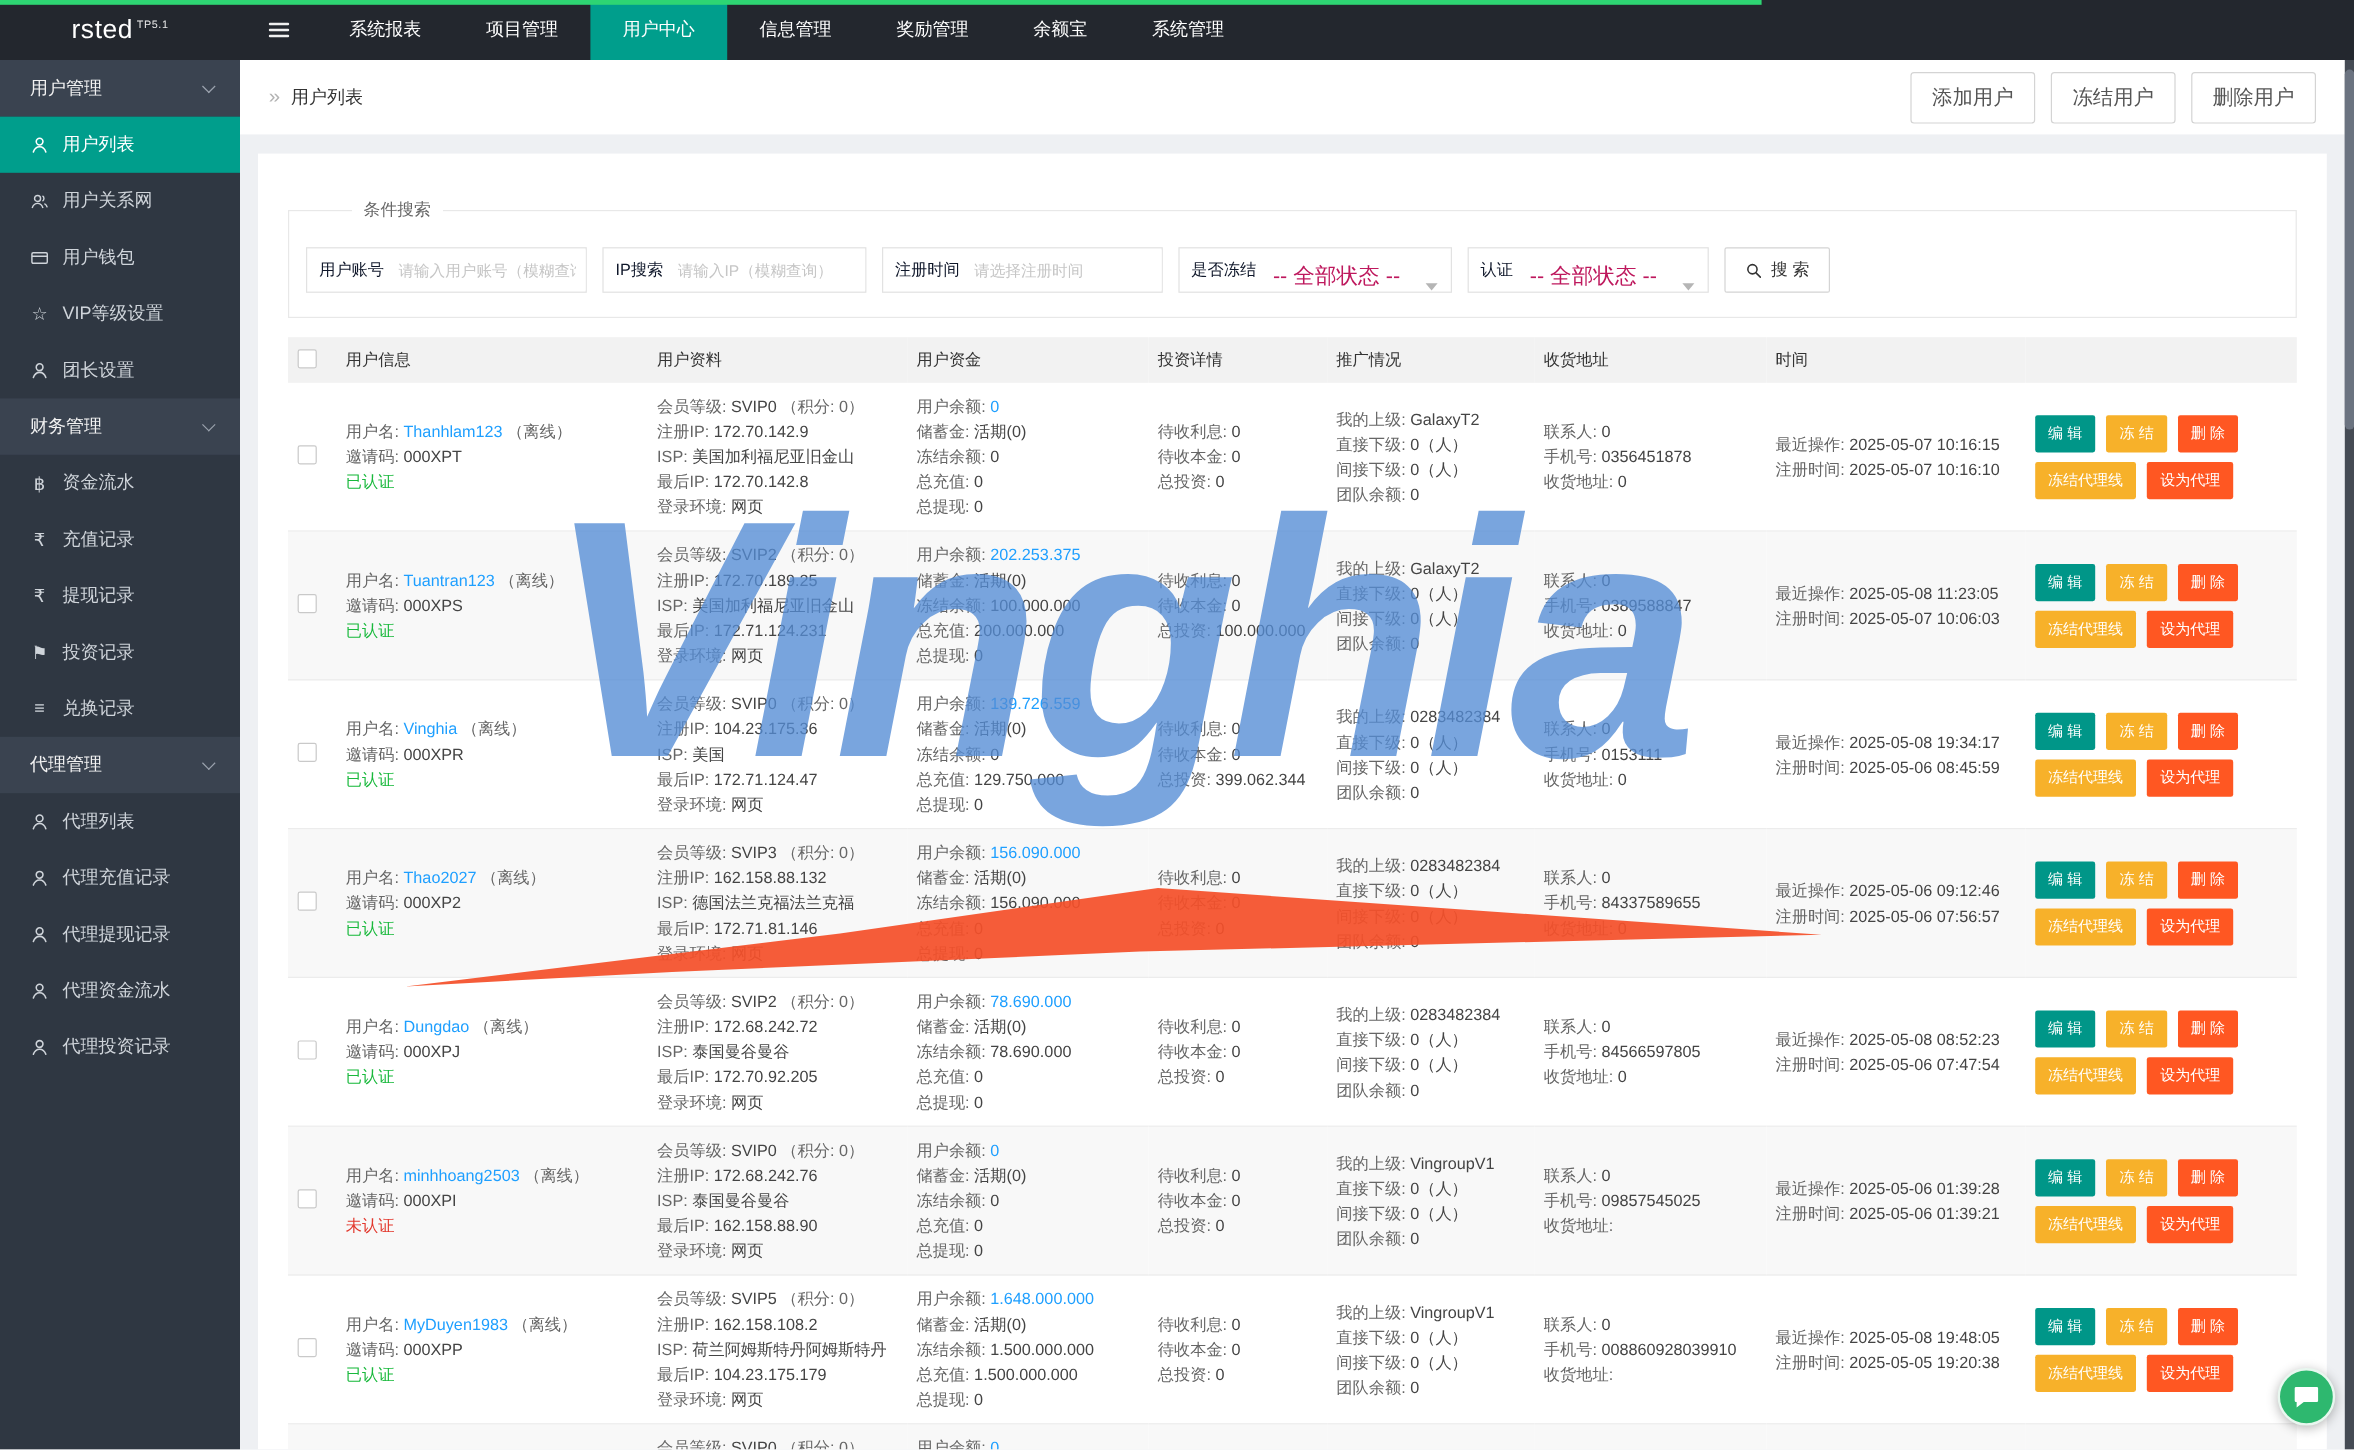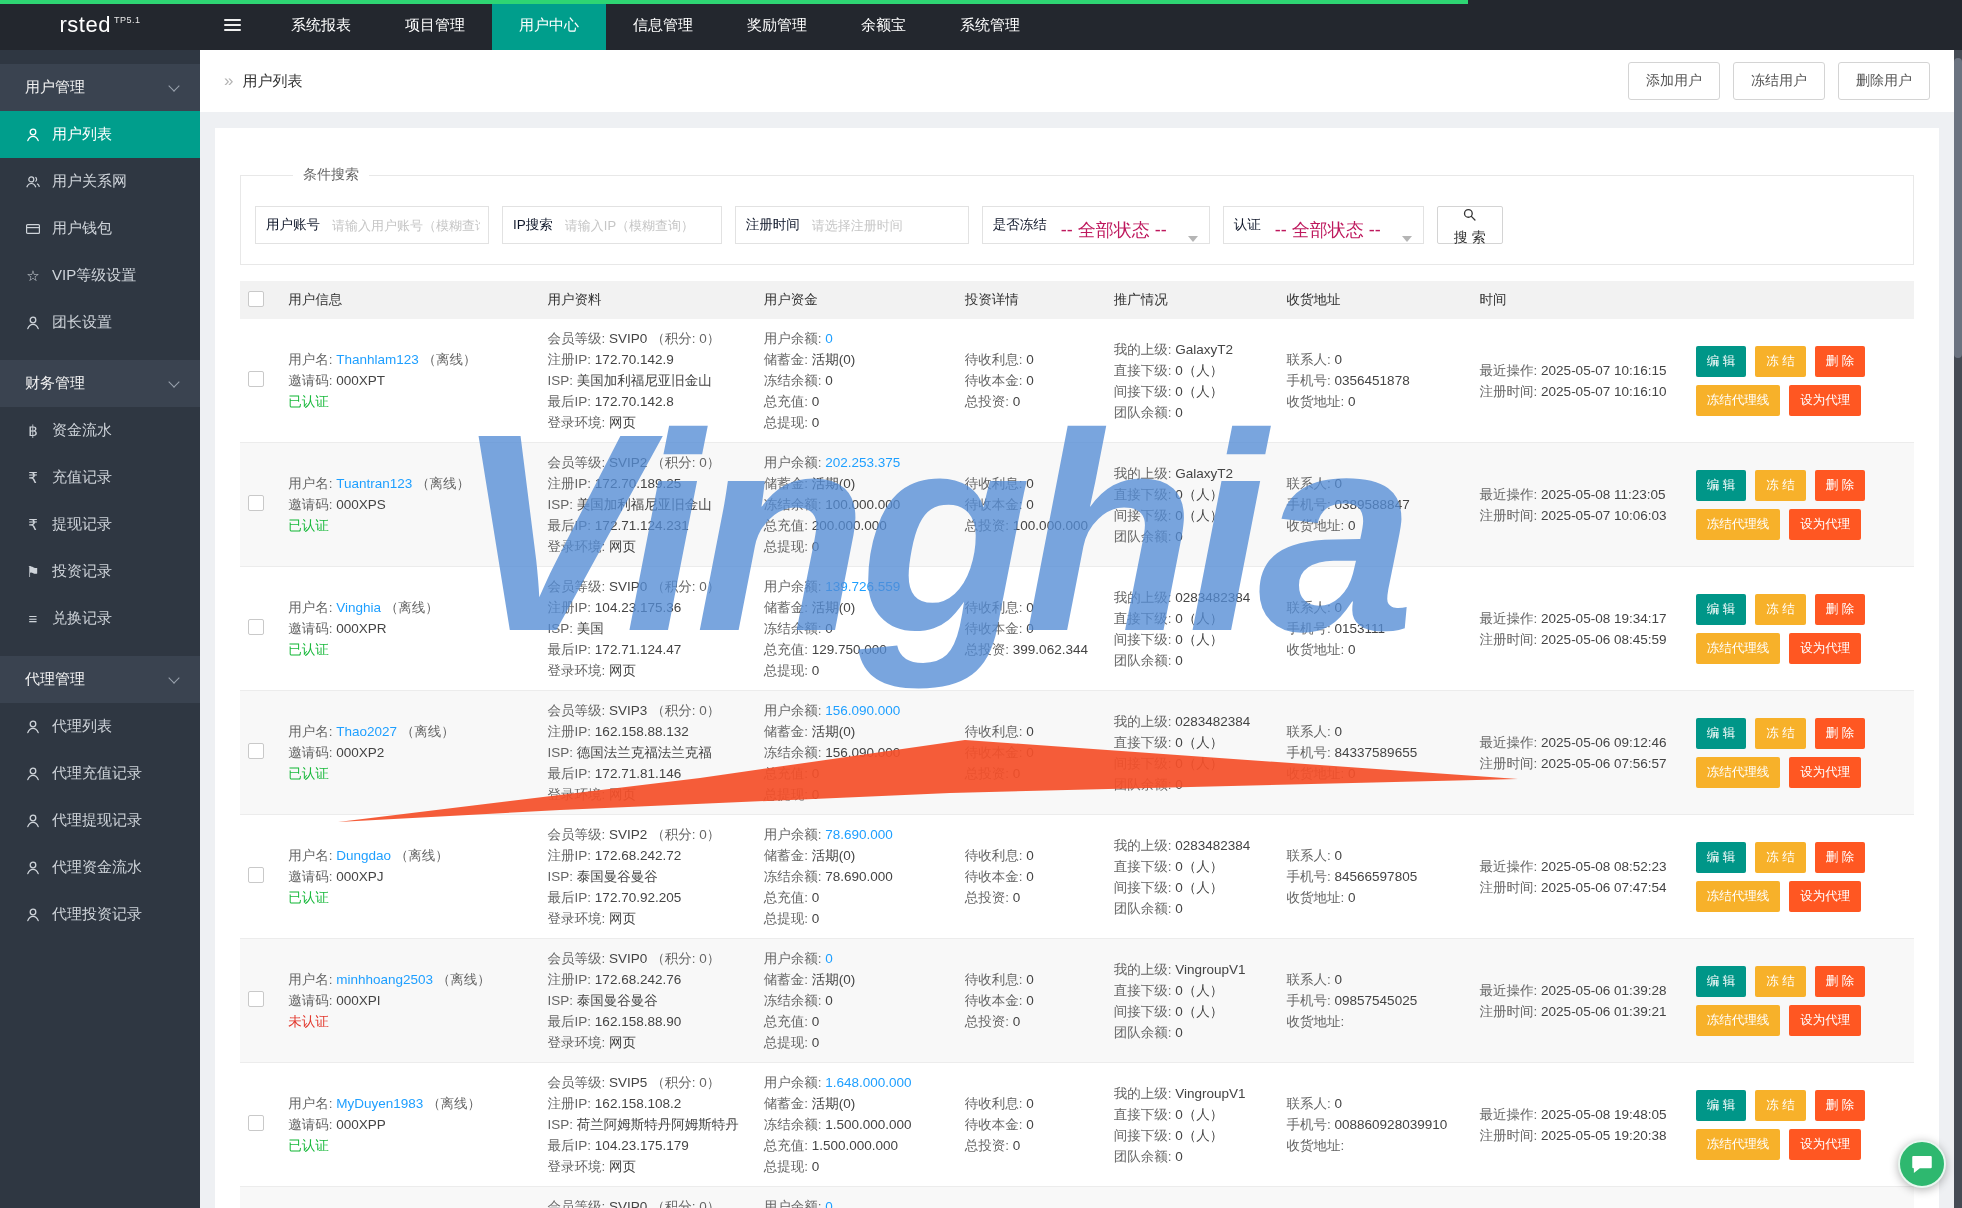--- a/index.html
+++ b/index.html
@@ -18,46 +18,46 @@
   .nav-item.active { background:#009e8c; }
   .top-right { margin-left:auto; display:flex; align-items:center; }
   .refresh { padding:0 26px; height:50px; display:flex; align-items:center; color:#fff; border-left:1px solid rgba(255,255,255,.05); cursor:pointer; }
   .refresh svg { width:17px; height:17px; }
   .admin { display:flex; align-items:center; gap:7px; padding:0 24px; color:#fff; font-size:14.5px; cursor:pointer; }
   .admin .icon svg { width:15px; height:15px; display:block; }
   .chev-up { width:8px; height:8px; border-right:1.6px solid #cfd3d9; border-bottom:1.6px solid #cfd3d9; transform:rotate(-135deg); margin-top:4px; }
 
   
   .sidebar { position:absolute; top:50px; left:0; width:200px; bottom:0; background:#2f3742; z-index:10; }
-  .side-header { height:47px; display:flex; align-items:center; padding:0 25px; background:#3a4350; color:#f2f2f2; font-size:15px; position:relative; cursor:pointer;margin-top:14px; }
+  .side-header { height:47px; display:flex; align-items:center; padding:0 25px; background:#3a4350; color:#f2f2f2; font-size:15px; position:relative; cursor:pointer; }
   .side-header .chev { position:absolute; right:22px; width:8px; height:8px; border-right:1.6px solid #9aa2ad; border-bottom:1.6px solid #9aa2ad; transform:rotate(45deg); margin-top:-3px; }
   .side-item { height:47px; display:flex; align-items:center; gap:10px; padding-left:24px; color:#cfd4da; font-size:15px; cursor:pointer; }
   .side-item.active { background:#009e8c; color:#fff; }
   .side-item .icon { width:18px; text-align:center; font-size:15px; display:flex; justify-content:center; }
   .side-item .icon svg { width:16px; height:16px; }
 
   
   .main { position:absolute; left:200px; top:50px; right:8px; bottom:0; background:#eef0f3; overflow:hidden; }
   .crumb-bar { background:#fff; height:62px; display:flex; align-items:center; padding:0 24px; }
   .crumb-arrow { color:#b3b3b3; font-size:17px; margin-right:9px; }
   .crumb-title { color:#333; font-size:15px; }
   .page-actions { margin-left:auto; display:flex; gap:13px; }
-  .btn-plain { background:#fff; border:1px solid #d4d4d4; border-radius:3px; padding:9px 17px; font-size:14px; color:#555; cursor:pointer; font-family:inherit; }
+  .btn-plain { background:#fff; border:1px solid #d4d4d4; border-radius:3px; padding:9px 17px; font-size:17px; color:#555; cursor:pointer; font-family:inherit; }
 
   .card { margin:16px 15px 0; background:#fff; padding:38px 25px 0; min-height:1130px; }
   fieldset { border:1px solid #e8e8e8; padding:16px 14px 20px; }
   legend { color:#666; font-size:14px; padding:0 10px; margin-left:38px; }
   .search-row { display:flex; align-items:center; gap:13px; margin-top:6px; }
   .sgroup { display:flex; align-items:center; border:1px solid #e2e2e2; height:38px; background:#fff; }
   .slabel { padding:0 10px; color:#0f172a; font-size:13.5px; white-space:nowrap; }
   .sgroup input { border:none; outline:none; height:34px; width:158px; font-size:13px; color:#333; padding:0 8px 0 2px; font-family:inherit; }
   .sgroup input::placeholder { color:#c6c6c6; }
   .select { display:flex; align-items:flex-end; justify-content:space-between; width:152px; height:34px; padding:0 11px 0 4px; color:#be185d; font-size:18px; cursor:pointer; }
   .arrow { width:0; height:0; border-left:5px solid transparent; border-right:5px solid transparent; border-top:6px solid #b5b5b5; }
-  .search-btn { display:flex; align-items:center; gap:7px; height:38px; padding:0 16px; border:1px solid #d4d4d4; background:#fff; font-size:14px; color:#333; cursor:pointer; border-radius:2px; font-family:inherit;flex-direction:column; }
+  .search-btn { display:flex; align-items:center; gap:7px; height:38px; padding:0 16px; border:1px solid #d4d4d4; background:#fff; font-size:14px; color:#333; cursor:pointer; border-radius:2px; font-family:inherit; }
   .search-btn svg { width:15px; height:15px; }
 
   
   table { width:100%; border-collapse:collapse; margin-top:16px; }
   thead th { background:#f2f2f2; height:38px; font-weight:400; font-size:13.5px; color:#333; text-align:left; padding:0 8px; }
   tbody td { border-bottom:1px solid #ececec; padding:9px 8px; vertical-align:middle; }
   tbody tr:nth-child(even) { background:#f8f8f8; }
   .line { line-height:21px; white-space:nowrap; font-size:13.5px; }
   .lbl { color:#666; }
   .val { color:#444; }

